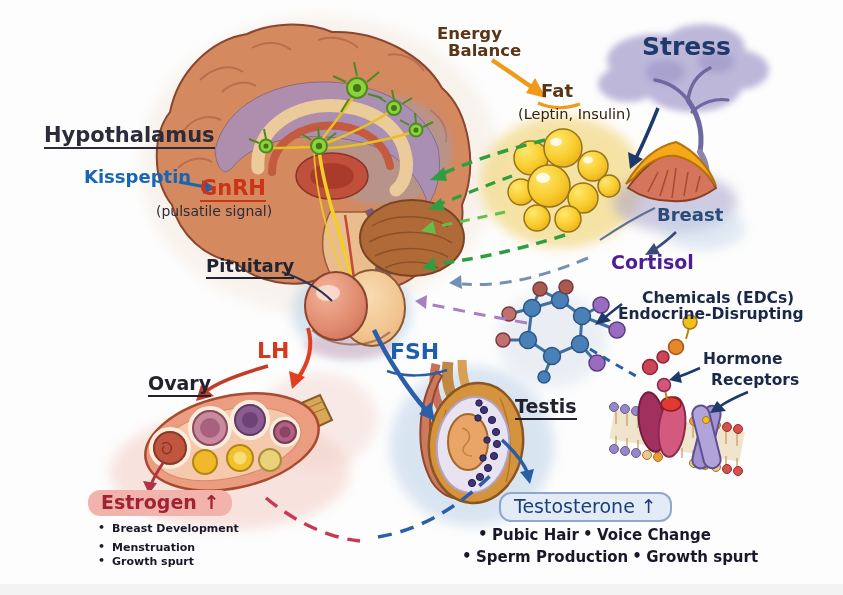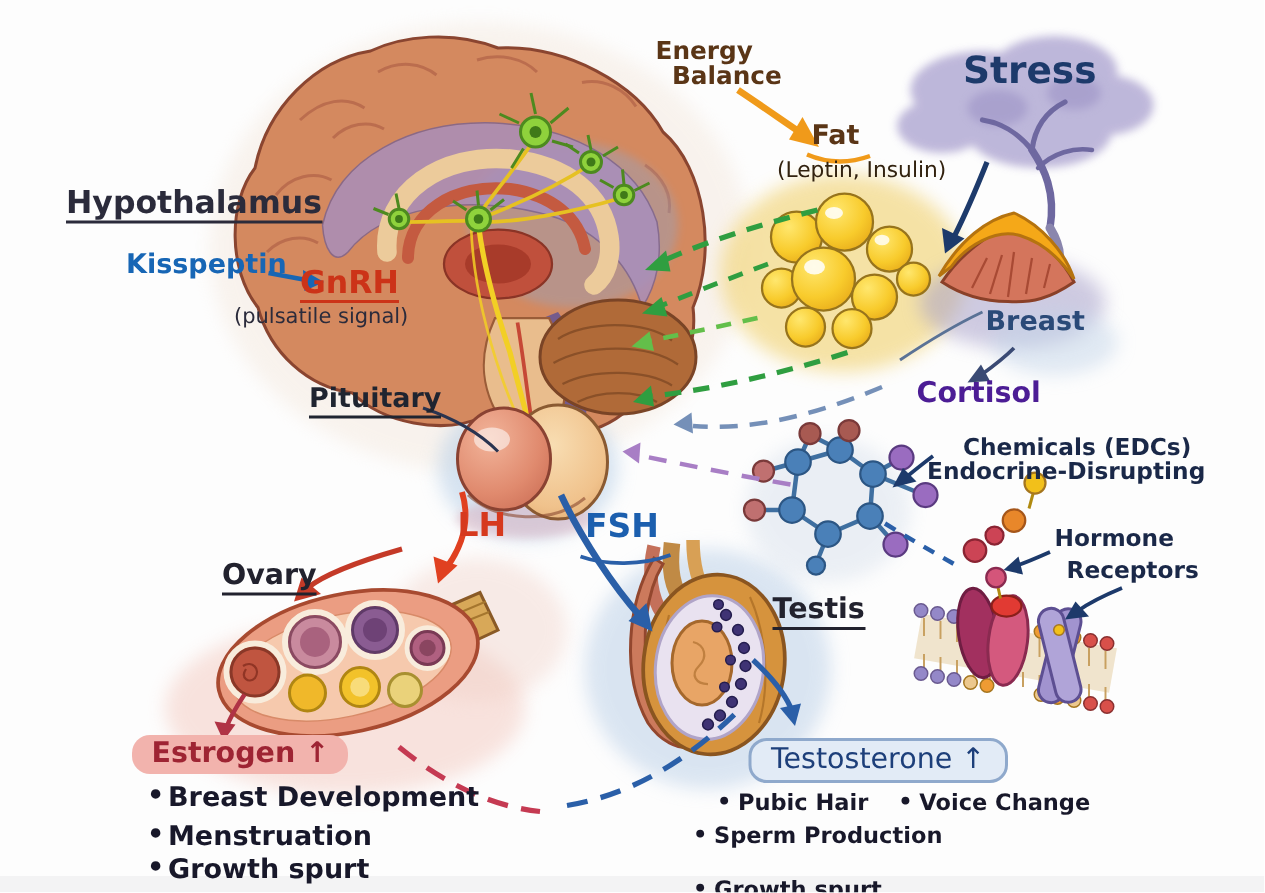--- a/index.html
+++ b/index.html
@@ -5,21 +5,21 @@
   html,body{margin:0;padding:0;background:#ffffff;}
   #stage{position:relative;width:843px;height:595px;background:#fdfdfd;overflow:hidden;
          font-family:"DejaVu Sans",sans-serif;}
   svg{position:absolute;left:0;top:0;}
   .lbl{position:absolute;white-space:nowrap;font-family:"DejaVu Sans",sans-serif;
        font-weight:600;color:#23232f;line-height:1.05;}
   .u{border-bottom:2.5px solid currentColor;padding-bottom:1px;}
   .pill{border-radius:12px;padding:3px 13px;text-align:center;}
   .fx-item{position:relative;padding-left:14px;font-weight:600;}
   .fx-item::before{content:"•";position:absolute;left:0;top:-1px;}
-  .fx-row{display:flex;gap:20px;}
+  .fx-row{display:flex;gap:4px;align-items:flex-end;}
 </style>
 </head>
 <body>
 
 <div id="stage">
 
 <svg width="843" height="595" viewBox="0 0 843 595">
   <defs>
     <filter id="b6" x="-50%" y="-50%" width="200%" height="200%">
           <feGaussianBlur stdDeviation="6"></feGaussianBlur>
@@ -394,42 +394,42 @@
 <div class="lbl" style="left:611px;top:253px;font-size:19px;color:#4c1d95;">Cortisol</div>
 
 <div class="lbl" style="left:618px;top:290px;font-size:15.5px;color:#1a2848;">
   <div style="margin-left:24px;">Chemicals (EDCs)</div>
   <div>Endocrine-Disrupting</div>
 </div>
 
 <div class="lbl" style="left:703px;top:351px;font-size:15.5px;color:#1a2848;">Hormone</div>
 <div class="lbl" style="left:711px;top:372px;font-size:15.5px;color:#1a2848;">Receptors</div>
 
-<div class="lbl" style="left:257px;top:339px;font-size:22px;font-weight:700;color:#d6391e;margin-left:48px;">LH</div>
+<div class="lbl" style="left:257px;top:339px;font-size:22px;font-weight:700;color:#d6391e;">LH</div>
 
 <div class="lbl" style="left:390px;top:340px;font-size:22px;font-weight:700;color:#1c5fae;">FSH</div>
 
 <div class="lbl u" style="left:148px;top:374px;font-size:19px;color:#22222e;">Ovary</div>
 
 <div class="lbl u" style="left:515px;top:397px;font-size:19px;color:#22222e;">Testis</div>
 
 <div class="lbl pill" style="left:88px;top:490px;font-size:19px;font-weight:700;color:#9e2433;background:#f2b3ad;">Estrogen ↑</div>
 
-<div class="lbl" style="left:98px;top:523px;font-size:18px;color:#18182a;">
+<div class="lbl" style="left:98px;top:523px;font-size:11px;color:#18182a;">
   <div class="fx-item">Breast Development</div>
   <div class="fx-item" style="margin-top:7px;">Menstruation</div>
   <div class="fx-item" style="margin-top:3px;">Growth spurt</div>
 </div>
 
 <div class="lbl pill" style="left:499px;top:492px;font-size:19px;font-weight:400;color:#1d3f7a;background:#e2ebf6;border:2px solid #8fa9cc;">Testosterone ↑</div>
 
 <div class="lbl" style="left:478px;top:528px;font-size:15px;color:#18182a;">
   <div class="fx-row">
     <div class="fx-item">Pubic Hair</div>
     <div class="fx-item">Voice Change</div>
   </div>
-  <div class="fx-row" style="margin-top:6px;margin-left:-16px;flex-direction:column;">
+  <div class="fx-row" style="margin-top:6px;margin-left:-16px;">
     <div class="fx-item">Sperm Production</div>
     <div class="fx-item">Growth spurt</div>
   </div>
 </div>
 
 </div>
 
 </body></html>

